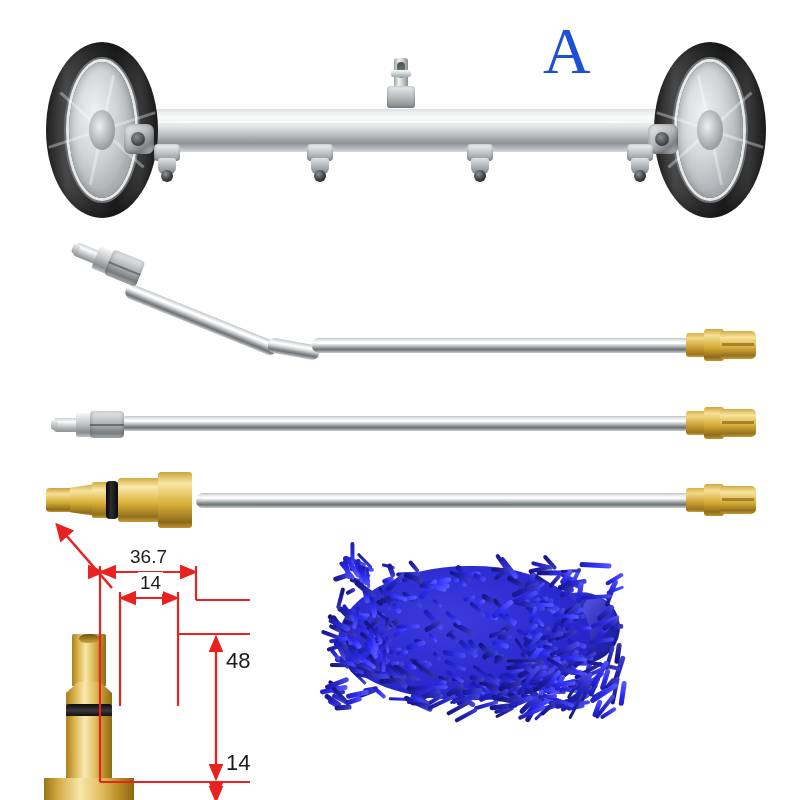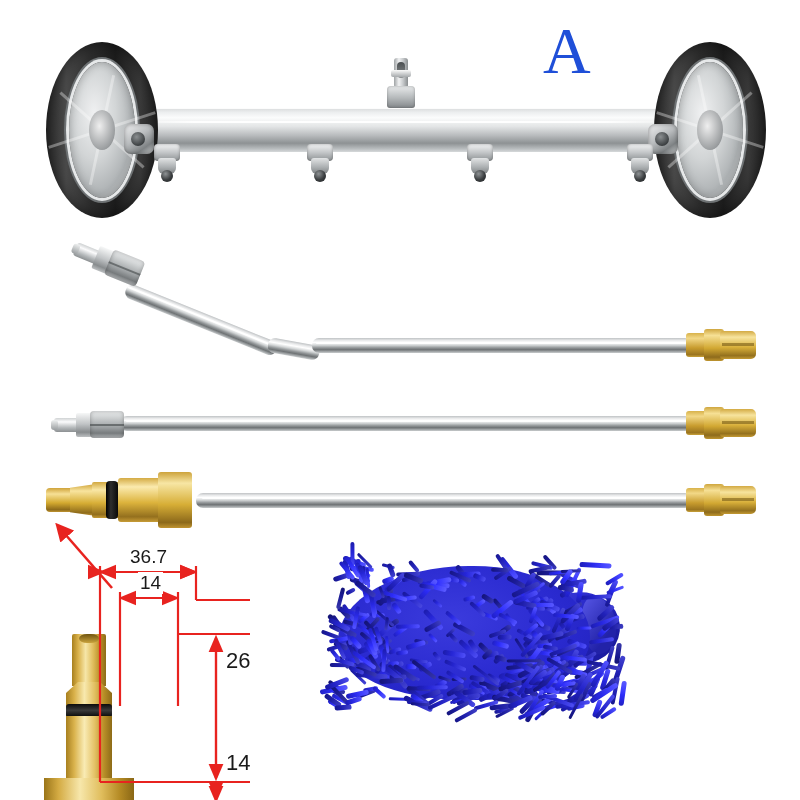--- a/index.html
+++ b/index.html
@@ -500,21 +500,21 @@
 
         <line x1="216" y1="786" x2="216" y2="800" marker-end="url(#ah)"></line>
         <line x1="216" y1="782" x2="216" y2="796" marker-end="url(#ah)"></line>
       </g>
     </svg>
 
     <div class="dim-text" style="left:128px; top:546px;">36.7</div>
 
     <div class="dim-text" style="left:138px; top:572px;">14</div>
 
-    <div class="dim-text" style="left:224px; top:648px; font-size:22px;">26</div>
+    <div class="dim-text" style="left:224px; top:648px; font-size:22px;">48</div>
 
     <div class="dim-text" style="left:224px; top:750px; font-size:22px;">14</div>
   </div>
 
   <div id="mitt">
     <div class="cuff"></div>
     <div class="cuff-fold"></div>
     <div class="pad"></div>
     <div id="noodles">
         <div class="noodle" style="left:17.2px;top:112.4px;width:3.9px;height:14.9px;transform:rotate(137.5deg);filter:brightness(0.74);"></div>

